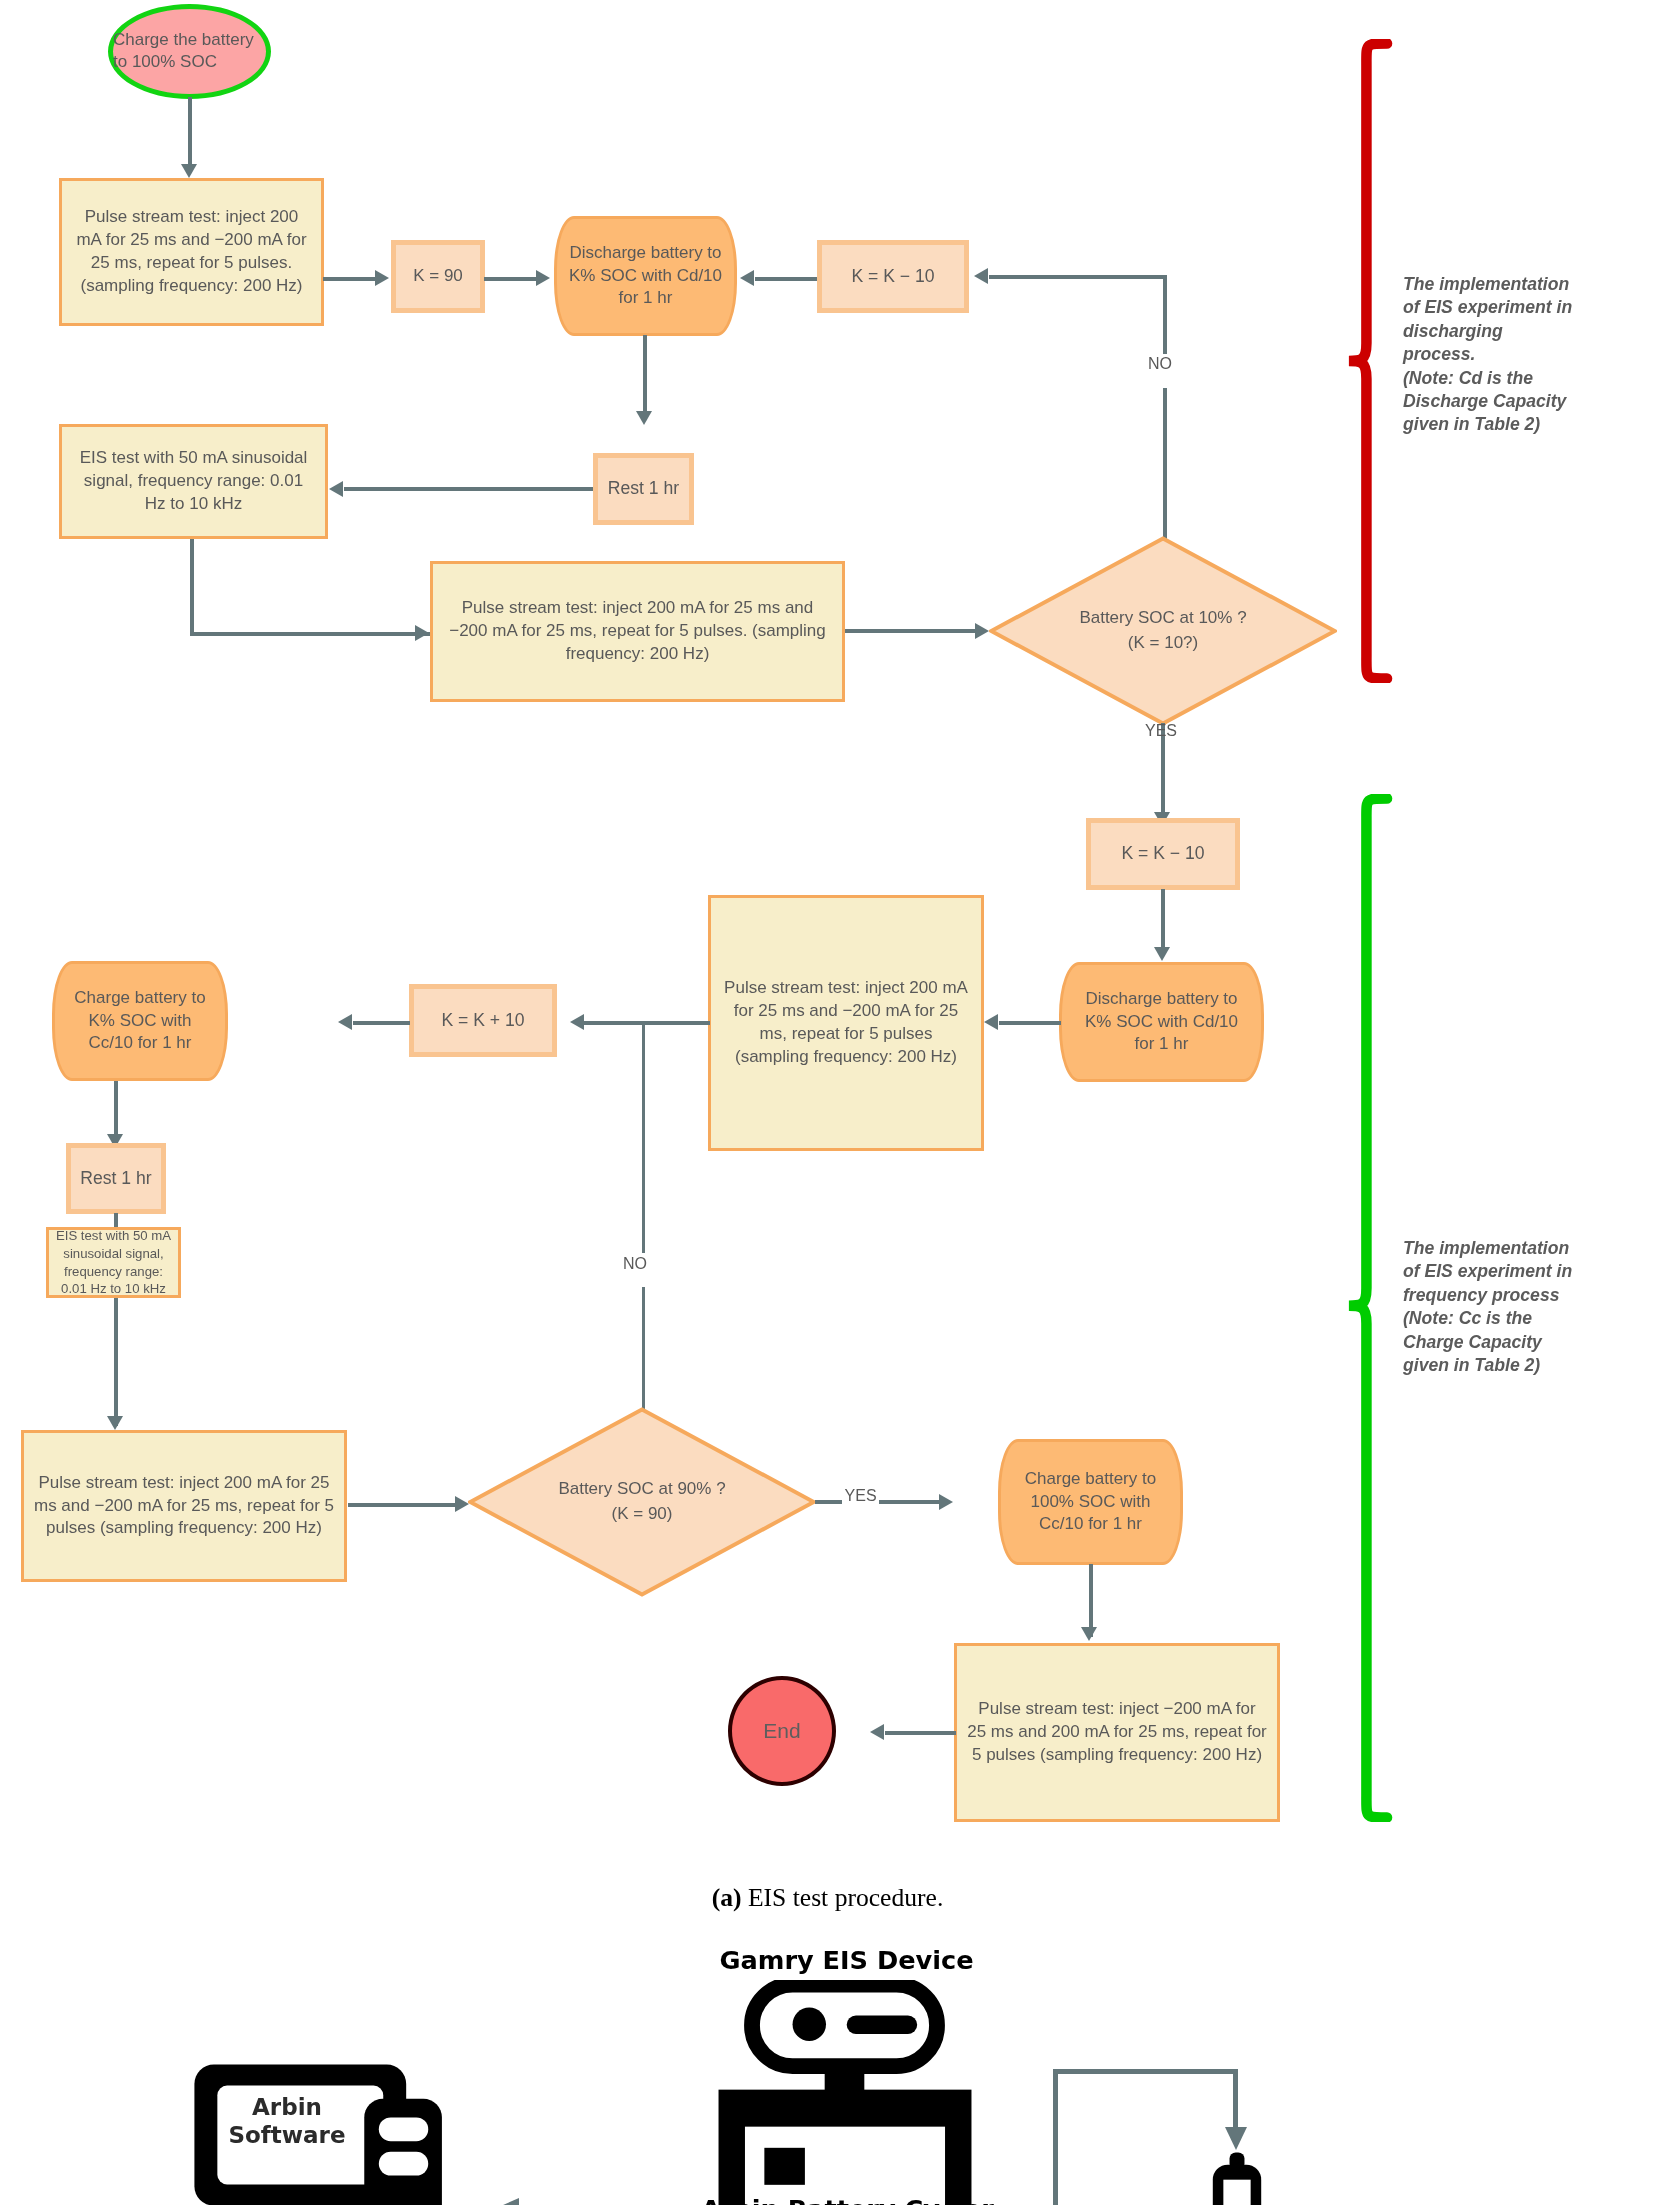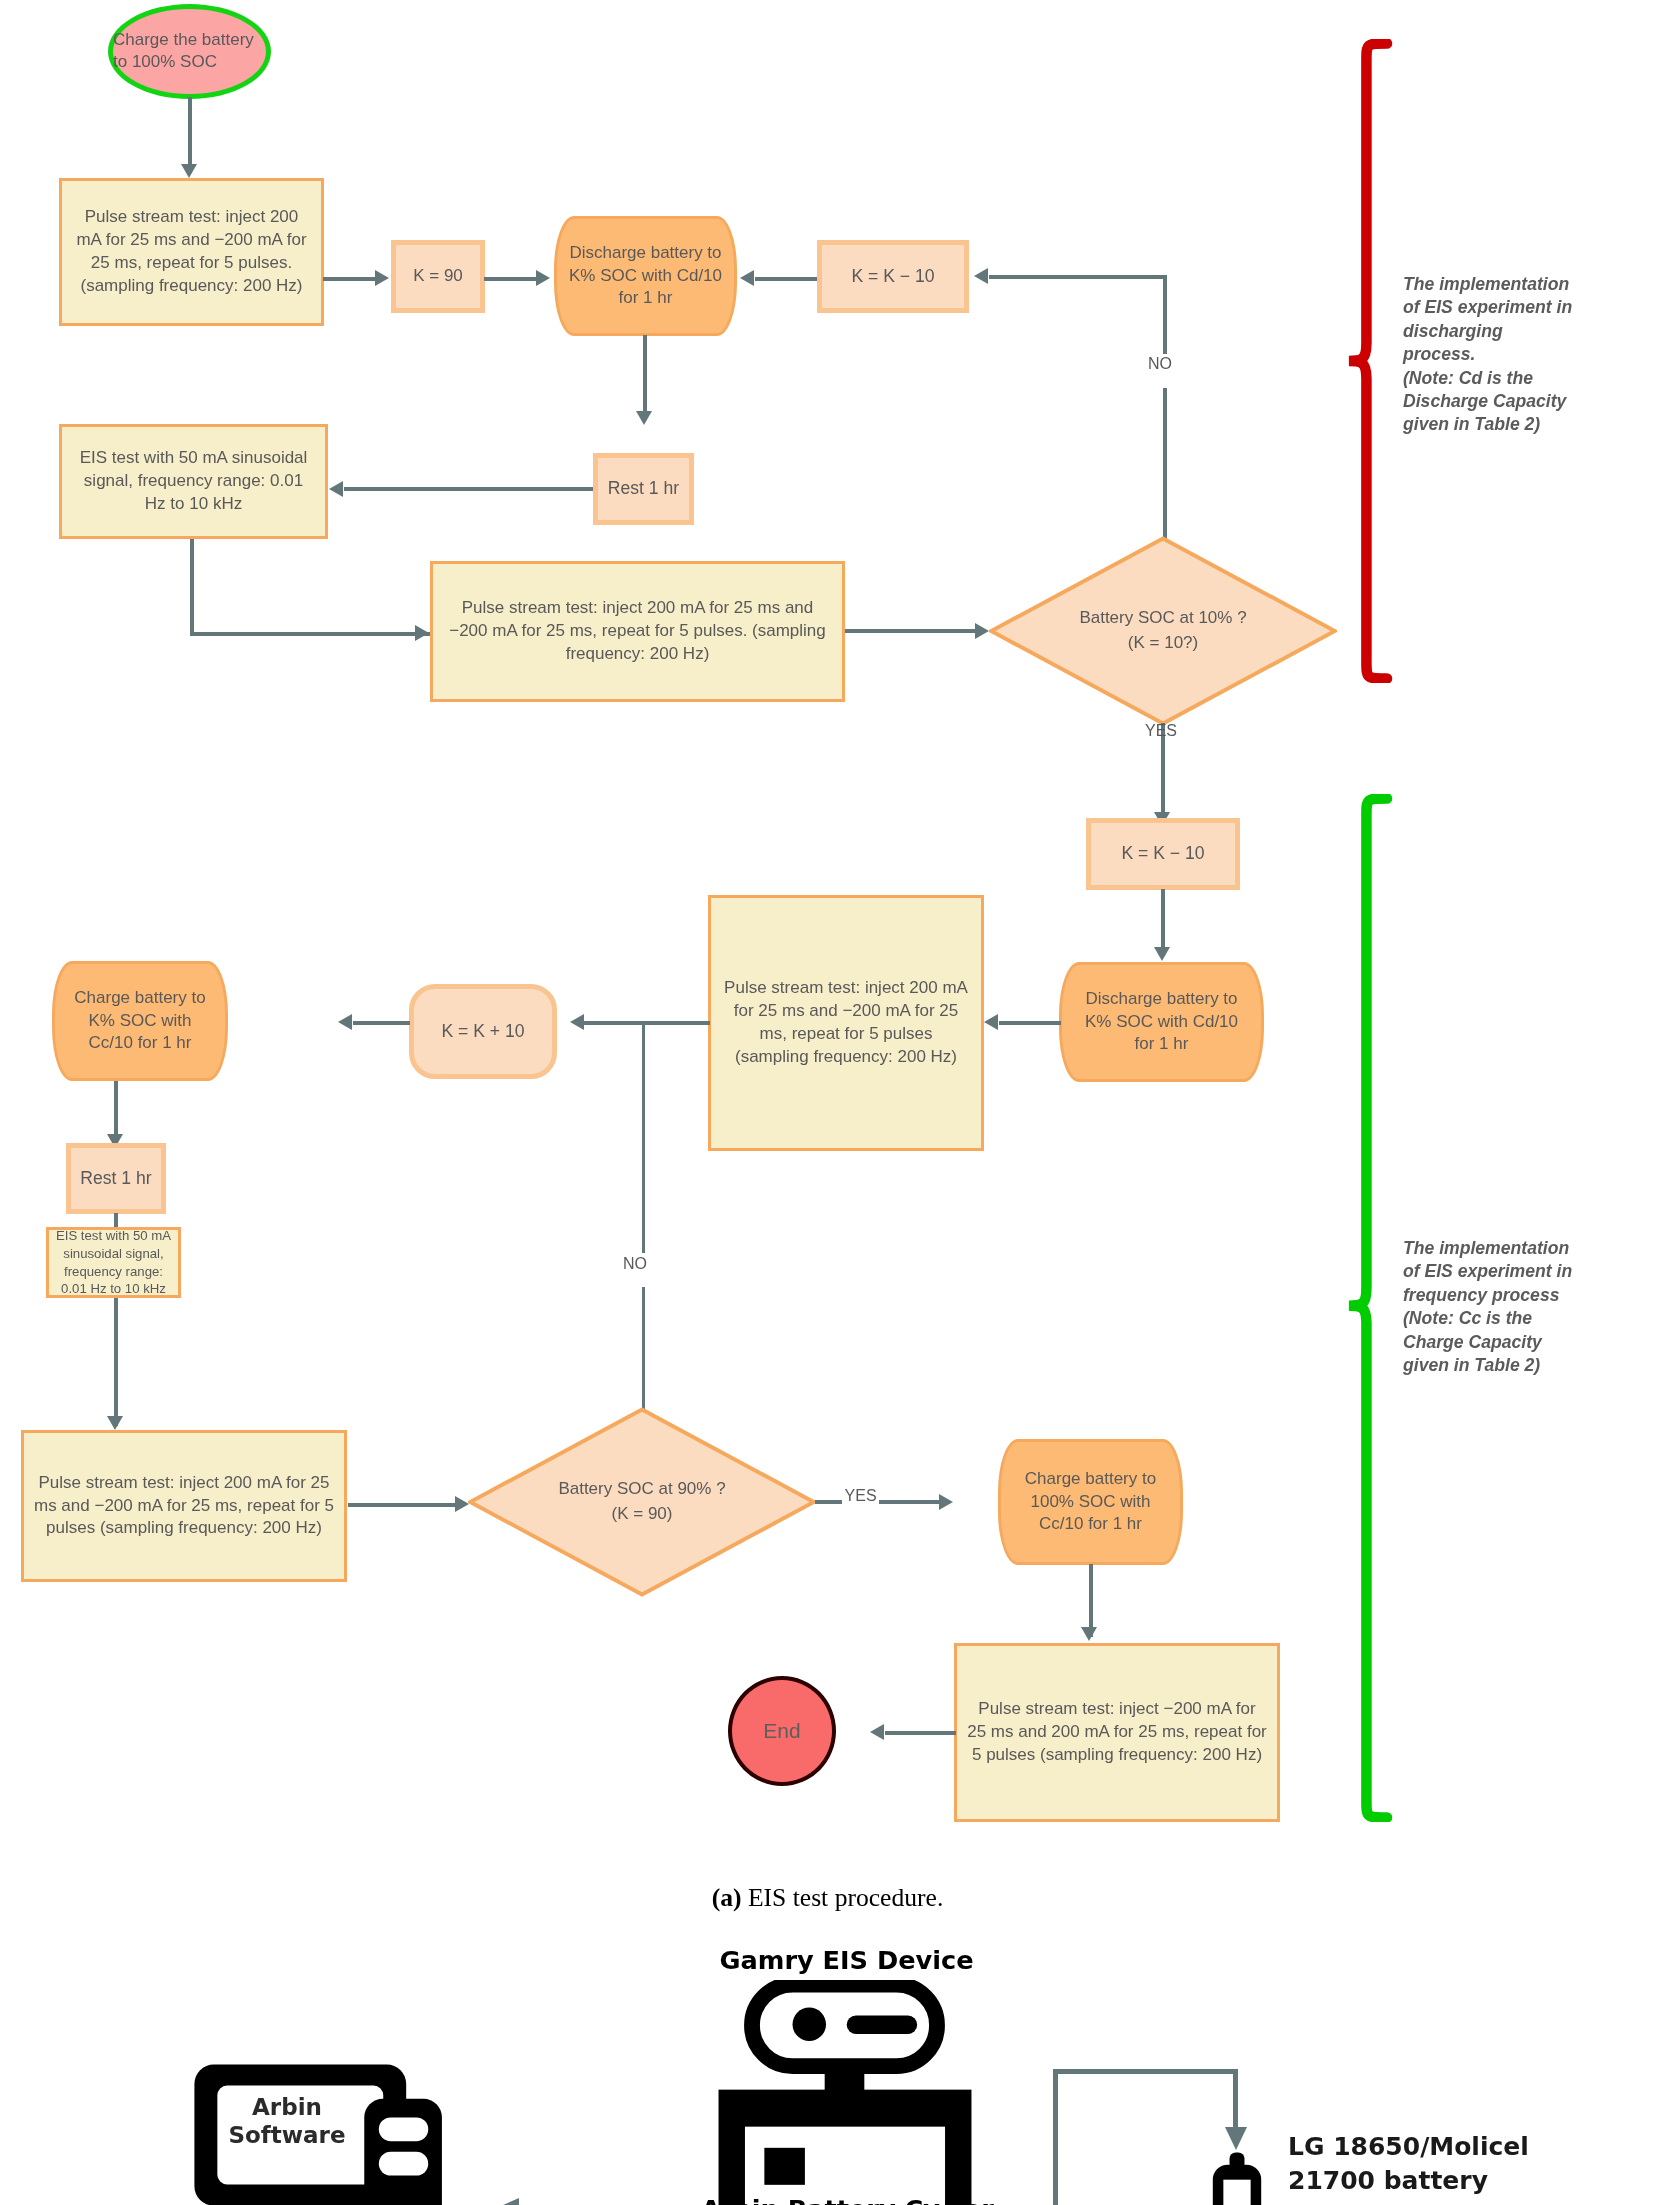--- a/index.html
+++ b/index.html
@@ -145,21 +145,21 @@
     <span>Pulse stream test: inject 200 mA for 25 ms and −200 mA for 25 ms, repeat for 5 pulses (sampling frequency: 200 Hz)</span>
   </div>
 
   <div class="ln lnh" style="left:584px;top:1021px;width:126px;"></div>
   <div class="ar ar-l" style="left:570px;top:1014px;"></div>
 
   <div class="ln lnthin" style="left:642px;top:1021px;width:3.1px;height:232px;"></div>
   <div class="elabel" style="left:623px;top:1255px;">NO</div>
   <div class="ln lnthin" style="left:642px;top:1287px;width:3.1px;height:146px;"></div>
 
-  <div class="node small" style="left:409px;top:984px;width:148px;height:95px;font-size:17.6px;border-radius:26px;">
+  <div class="node small" style="left:409px;top:984px;width:148px;height:73px;font-size:17.6px;">
     <span>K = K + 10</span>
   </div>
 
   <div class="ln lnh" style="left:353px;top:1021px;width:57px;"></div>
   <div class="ar ar-l" style="left:338px;top:1014px;"></div>
 
   <div class="node rounded" style="left:52px;top:961px;width:176px;height:120px;font-size:17px;padding:0 11.5px;">
     <span>Charge battery to K% SOC with Cc/10 for 1 hr</span>
   </div>
 
@@ -295,19 +295,15 @@
   <svg style="position:absolute;left:1204px;top:2152px;width:66px;height:190px;" viewBox="0 0 150 430">
     <rect x="58" y="0" width="34" height="40" rx="14" fill="#000"></rect>
     <rect x="20" y="28" width="110" height="390" rx="34" fill="#000"></rect>
     <rect x="44" y="62" width="62" height="322" fill="#fff"></rect>
     <rect x="52" y="150" width="46" height="42" fill="#000"></rect>
     <rect x="52" y="202" width="46" height="42" fill="#000"></rect>
     <rect x="52" y="254" width="46" height="42" fill="#000"></rect>
     <rect x="52" y="306" width="46" height="42" fill="#000"></rect>
   </svg>
 
-  <div style="position:absolute;left:1288px;top:2130px;width:366px;color:#1a1a1a;font-weight:bold;font-size:25px;line-height:1.35;font-family:'DejaVu Sans',sans-serif;">
-    <div>LG 18650/Molicel</div>
-    <div>21700 battery</div>
-  </div>
 
 </div>
 
 
 </body></html>

